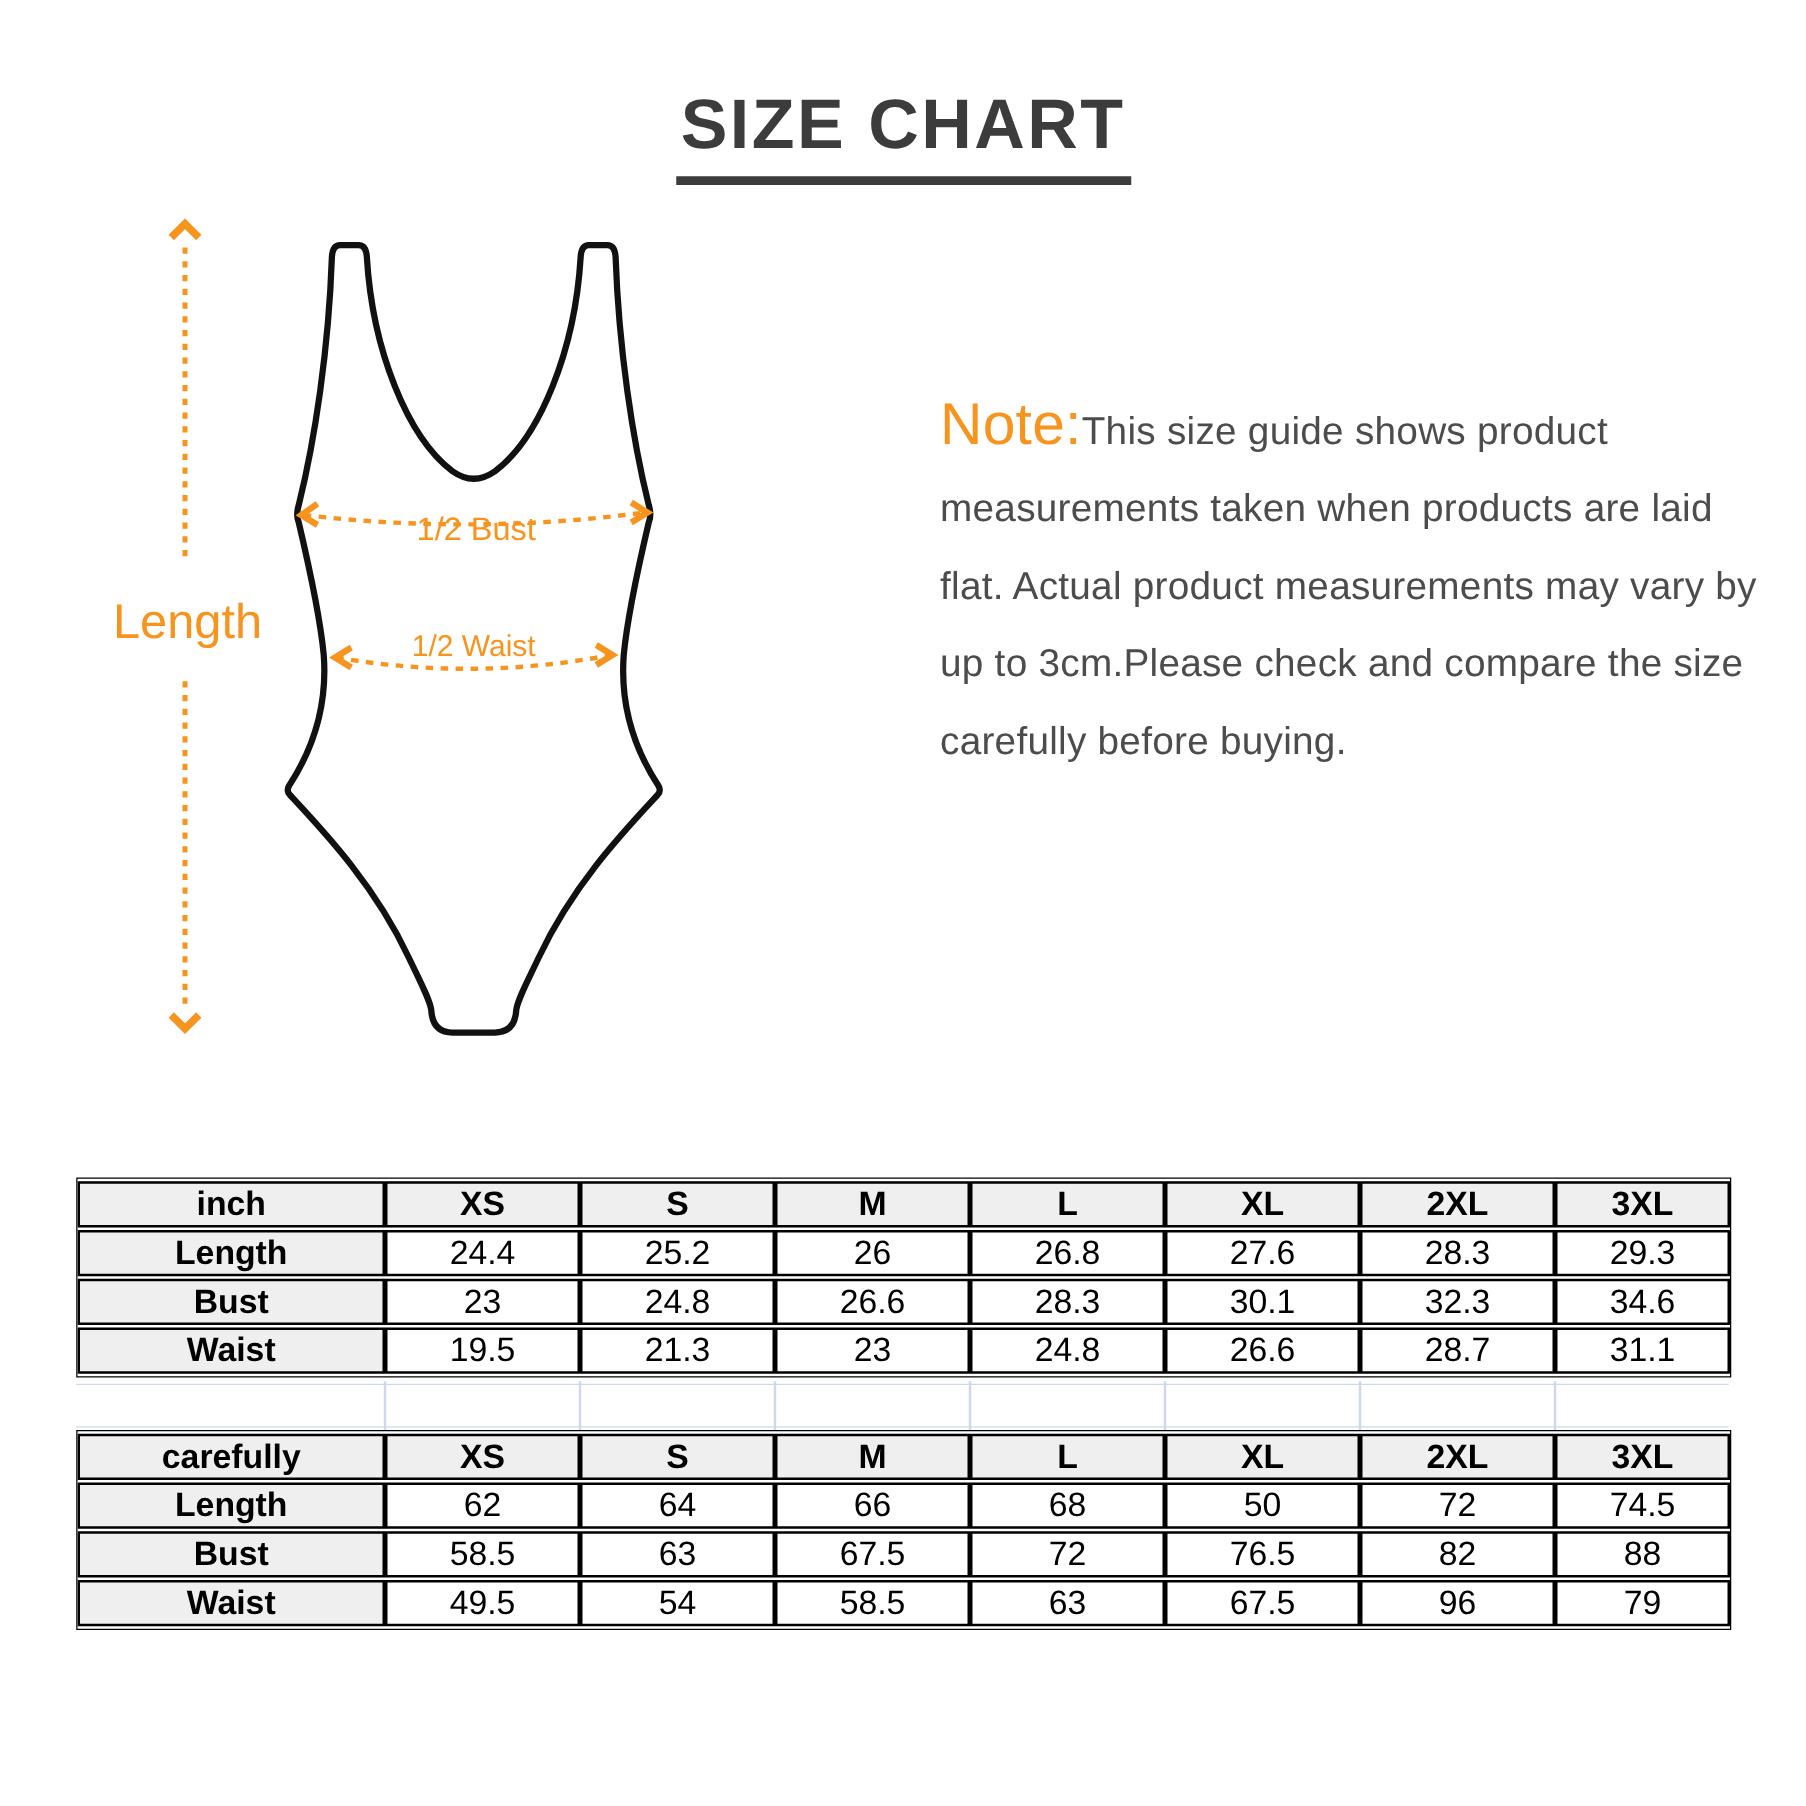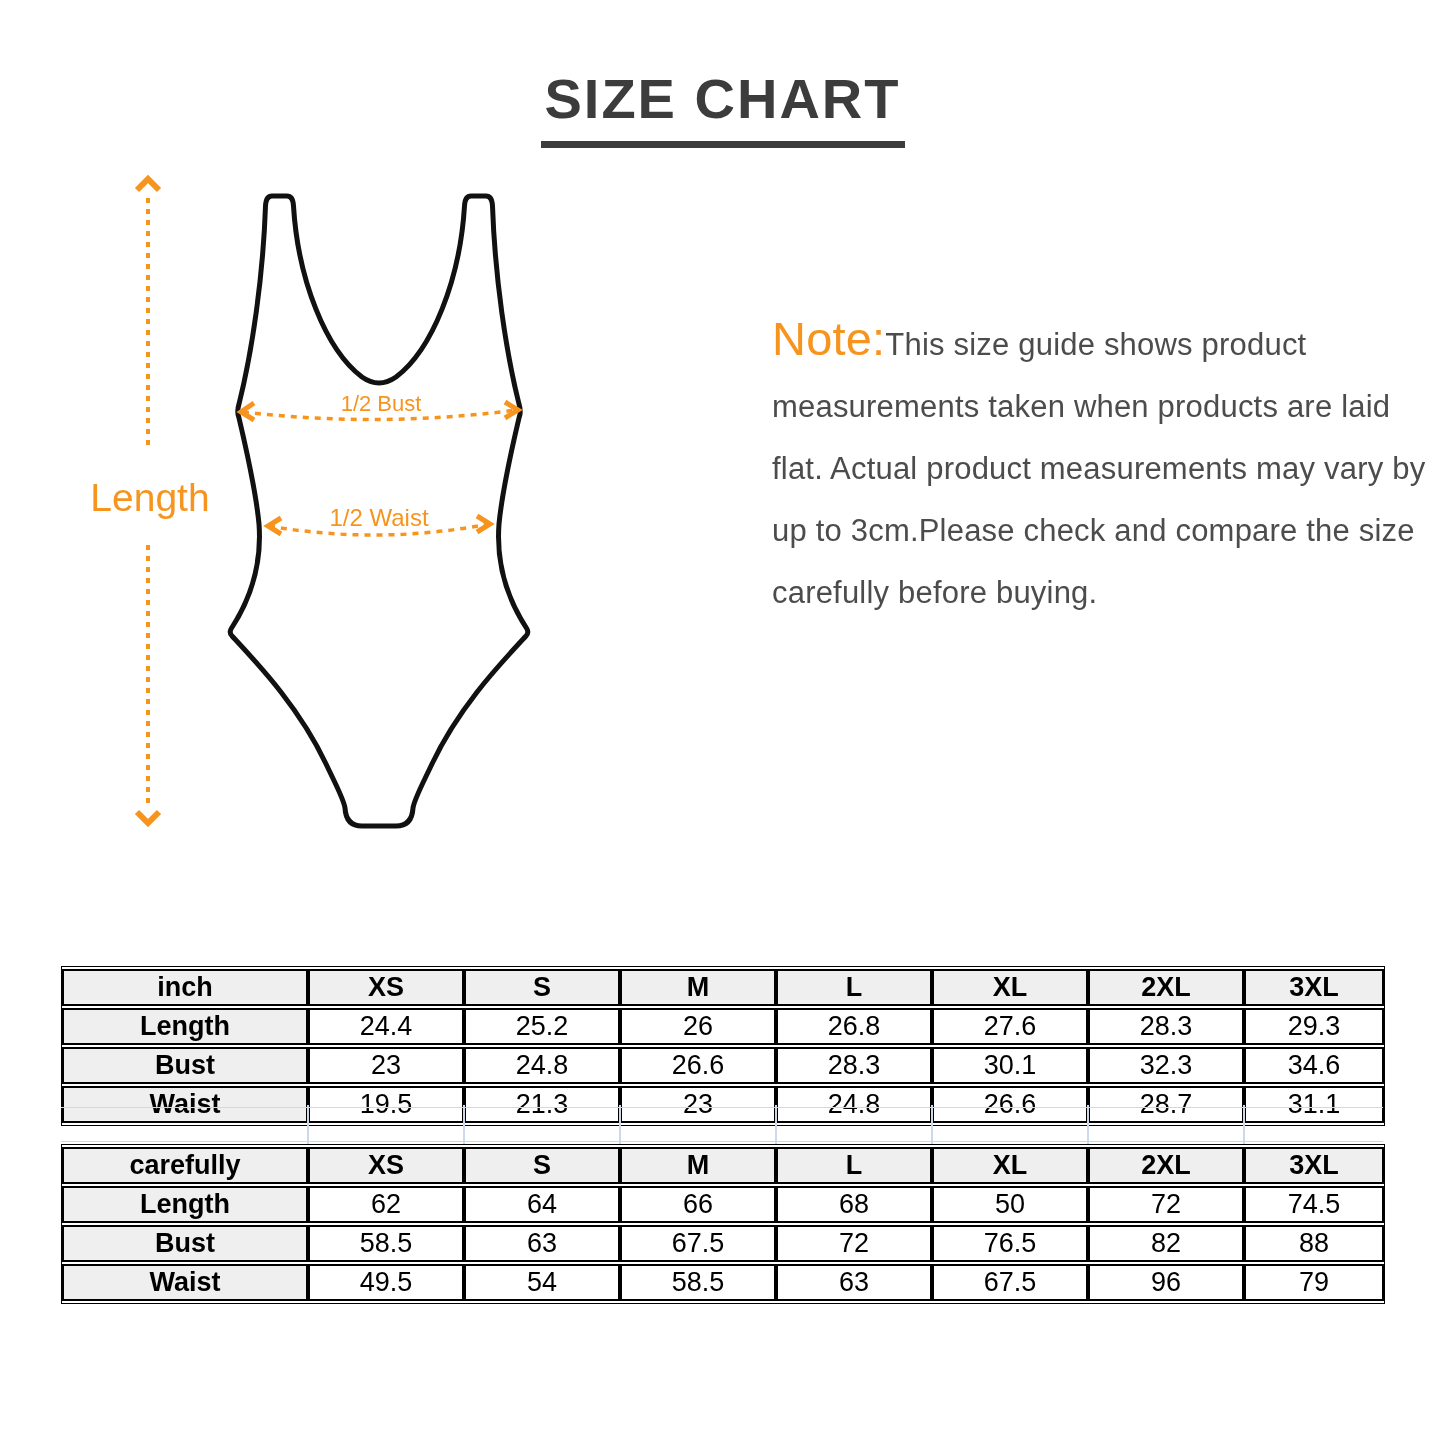--- a/index.html
+++ b/index.html
@@ -9,33 +9,33 @@
     font-family:Liberation Sans, sans-serif; overflow:hidden;
   }
   .title-wrap { position:absolute; top:66px; left:0; width:100%; text-align:center; }
   .title {
     display:inline-block; font-size:56px; font-weight:bold; color:#3c3c3c;
     letter-spacing:2px; border-bottom:7px solid #3c3c3c; padding:0 4px 10px 4px;
   }
   .diagram-svg { position:absolute; left:0; top:0; width:1445px; height:1445px; }
   .diag-label { position:absolute; color:#F7941E; text-align:center; }
   .length-label { left:80px; top:476px; width:140px; font-size:39px; }
-  .bust-label  { left:306px; top:391px; width:150px; font-size:22px; }
+  .bust-label  { left:306px; top:408px; width:150px; font-size:26px; }
   .waist-label { left:304px; top:504px; width:150px; font-size:24px; }
   .note {
     position:absolute; left:752px; top:308px; width:660px;
-    font-size:31px; line-height:62px; color:#4c4c4c; letter-spacing:0.2px;margin-left:20px;
+    font-size:31px; line-height:62px; color:#4c4c4c; letter-spacing:0.2px;
   }
   .note-prefix { font-size:47px; color:#F7941E; }
   .size-table {
     position:absolute; left:61px; width:1322px;
     border-collapse:separate; border-spacing:0 2px; table-layout:fixed;
     border:1px solid #000; background:#fff;
   }
-  .table-inch { top:966px; }
+  .table-inch { top:942px; }
   .table-cm   { top:1144px; }
   .size-table td {
     border:2px solid #000; height:33px; line-height:33px;
     text-align:center; font-size:27px; color:#000; background:#fff;
     overflow:hidden; white-space:nowrap;
   }
   .size-table td.hd { font-weight:bold; background:#efefef; }
   .grid-gap { position:absolute; left:61px; top:1105px; width:1322px; height:40px; }
   .grid-gap .v { position:absolute; top:0; width:2px; height:40px; background:#cdd9ea; }
   .grid-gap .h { position:absolute; left:0; width:1322px; height:1px; background:#cdd9ea; }

